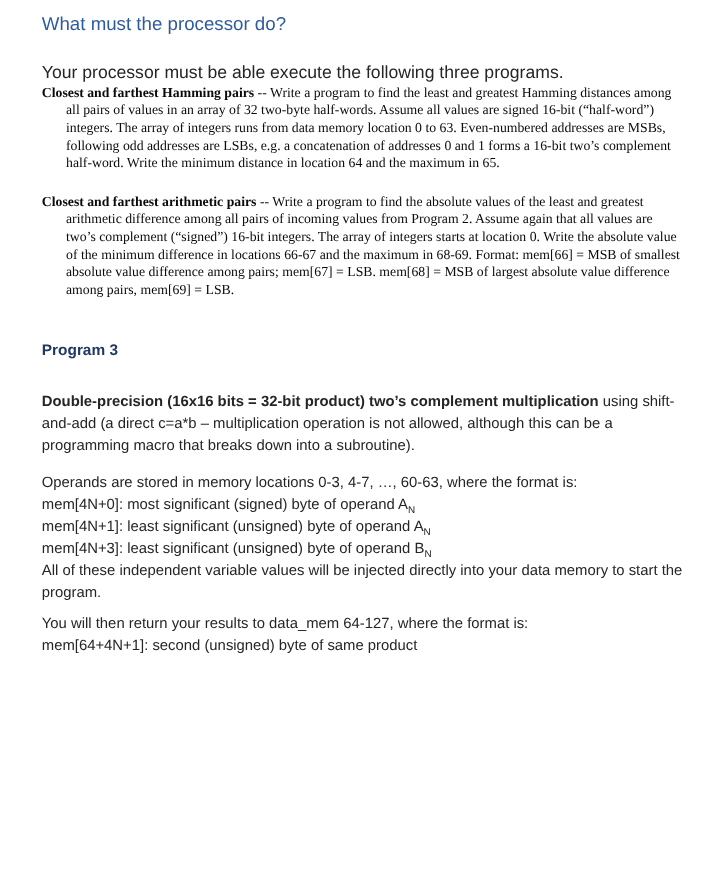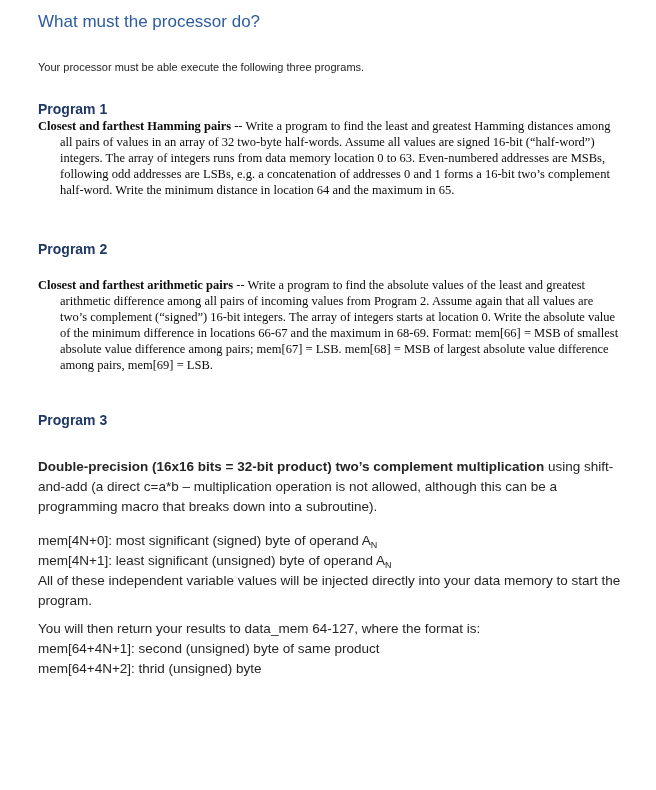--- a/index.html
+++ b/index.html
@@ -22,21 +22,21 @@
   }
   .title {
     font-family: "Liberation Sans", sans-serif;
     font-size: 17px; font-weight: 400;
     line-height: 20px;
     color: var(--title_blue);
   }
   .intro {
     margin-top: 26px;
     font-family: "Liberation Sans", sans-serif;
-    font-size: 11px; line-height: 18px;
+    font-size: 16px; line-height: 18px;
     color: var(--sans_dark);
   }
   .prog-heading {
     font-family: "Liberation Sans", sans-serif;
     font-size: 14px; font-weight: 700;
     line-height: 18px;
     color: var(--heading_navy);
   }
   .h1 { margin-top: 24px; }
   .h2 { margin-top: 42px; }
@@ -69,34 +69,33 @@
 </style>
 </head>
 <body>
 
 <div class="page">
 
   <h1 class="title">What must the processor do?</h1>
 
   <p class="intro">Your processor must be able execute the following three programs.</p>
 
-  <h2 class="prog-heading h1">Program 1</h2>
   <p class="serif-para p1"><b>Closest and farthest Hamming pairs</b><span> -- Write a program to find the least and greatest Hamming distances among all pairs of values in an array of 32 two-byte half-words. Assume all values are signed 16-bit (“half-word”) integers. The array of integers runs from data memory location 0 to 63. Even-numbered addresses are MSBs, following odd addresses are LSBs, e.g. a concatenation of addresses 0 and 1 forms a 16-bit two’s complement half-word. Write the minimum distance in location 64 and the maximum in 65.</span></p>
 
-  <h2 class="prog-heading h2">Program 2</h2>
   <p class="serif-para p2"><b>Closest and farthest arithmetic pairs</b><span> -- Write a program to find the absolute values of the least and greatest arithmetic difference among all pairs of incoming values from Program 2. Assume again that all values are two’s complement (“signed”) 16-bit integers. The array of integers starts at location 0. Write the absolute value of the minimum difference in locations 66-67 and the maximum in 68-69. Format: mem[66] = MSB of smallest absolute value difference among pairs; mem[67] = LSB. mem[68] = MSB of largest absolute value difference among pairs, mem[69] = LSB.</span></p>
 
   <h2 class="prog-heading h3">Program 3</h2>
   <p class="sans-para p3"><b>Double-precision (16x16 bits = 32-bit product) two’s complement multiplication</b><span> using shift-and-add (a direct c=a*b – multiplication operation is not allowed, although this can be a programming macro that breaks down into a subroutine).</span></p>
 
   <div class="sans-para operands-block">
+    <div>Operands are stored in memory locations 0-3, 4-7, …, 60-63, where the format is:</div>
     <div><span>mem[4N+0]: most significant (signed) byte of operand A</span><sub>N</sub></div>
     <div><span>mem[4N+1]: least significant (unsigned) byte of operand A</span><sub>N</sub></div>
+    <div><span>mem[4N+3]: least significant (unsigned) byte of operand B</span><sub>N</sub></div>
     <div>All of these independent variable values will be injected directly into your data memory to start the program.</div>
   </div>
 
   <div class="sans-para results-block">
     <div>You will then return your results to data_mem 64-127, where the format is:</div>
     <div>mem[64+4N+1]: second (unsigned) byte of same product</div>
-    <div>mem[64+4N+2]: thrid (unsigned) byte</div>
   </div>
 
 </div>
 
 </body></html>

